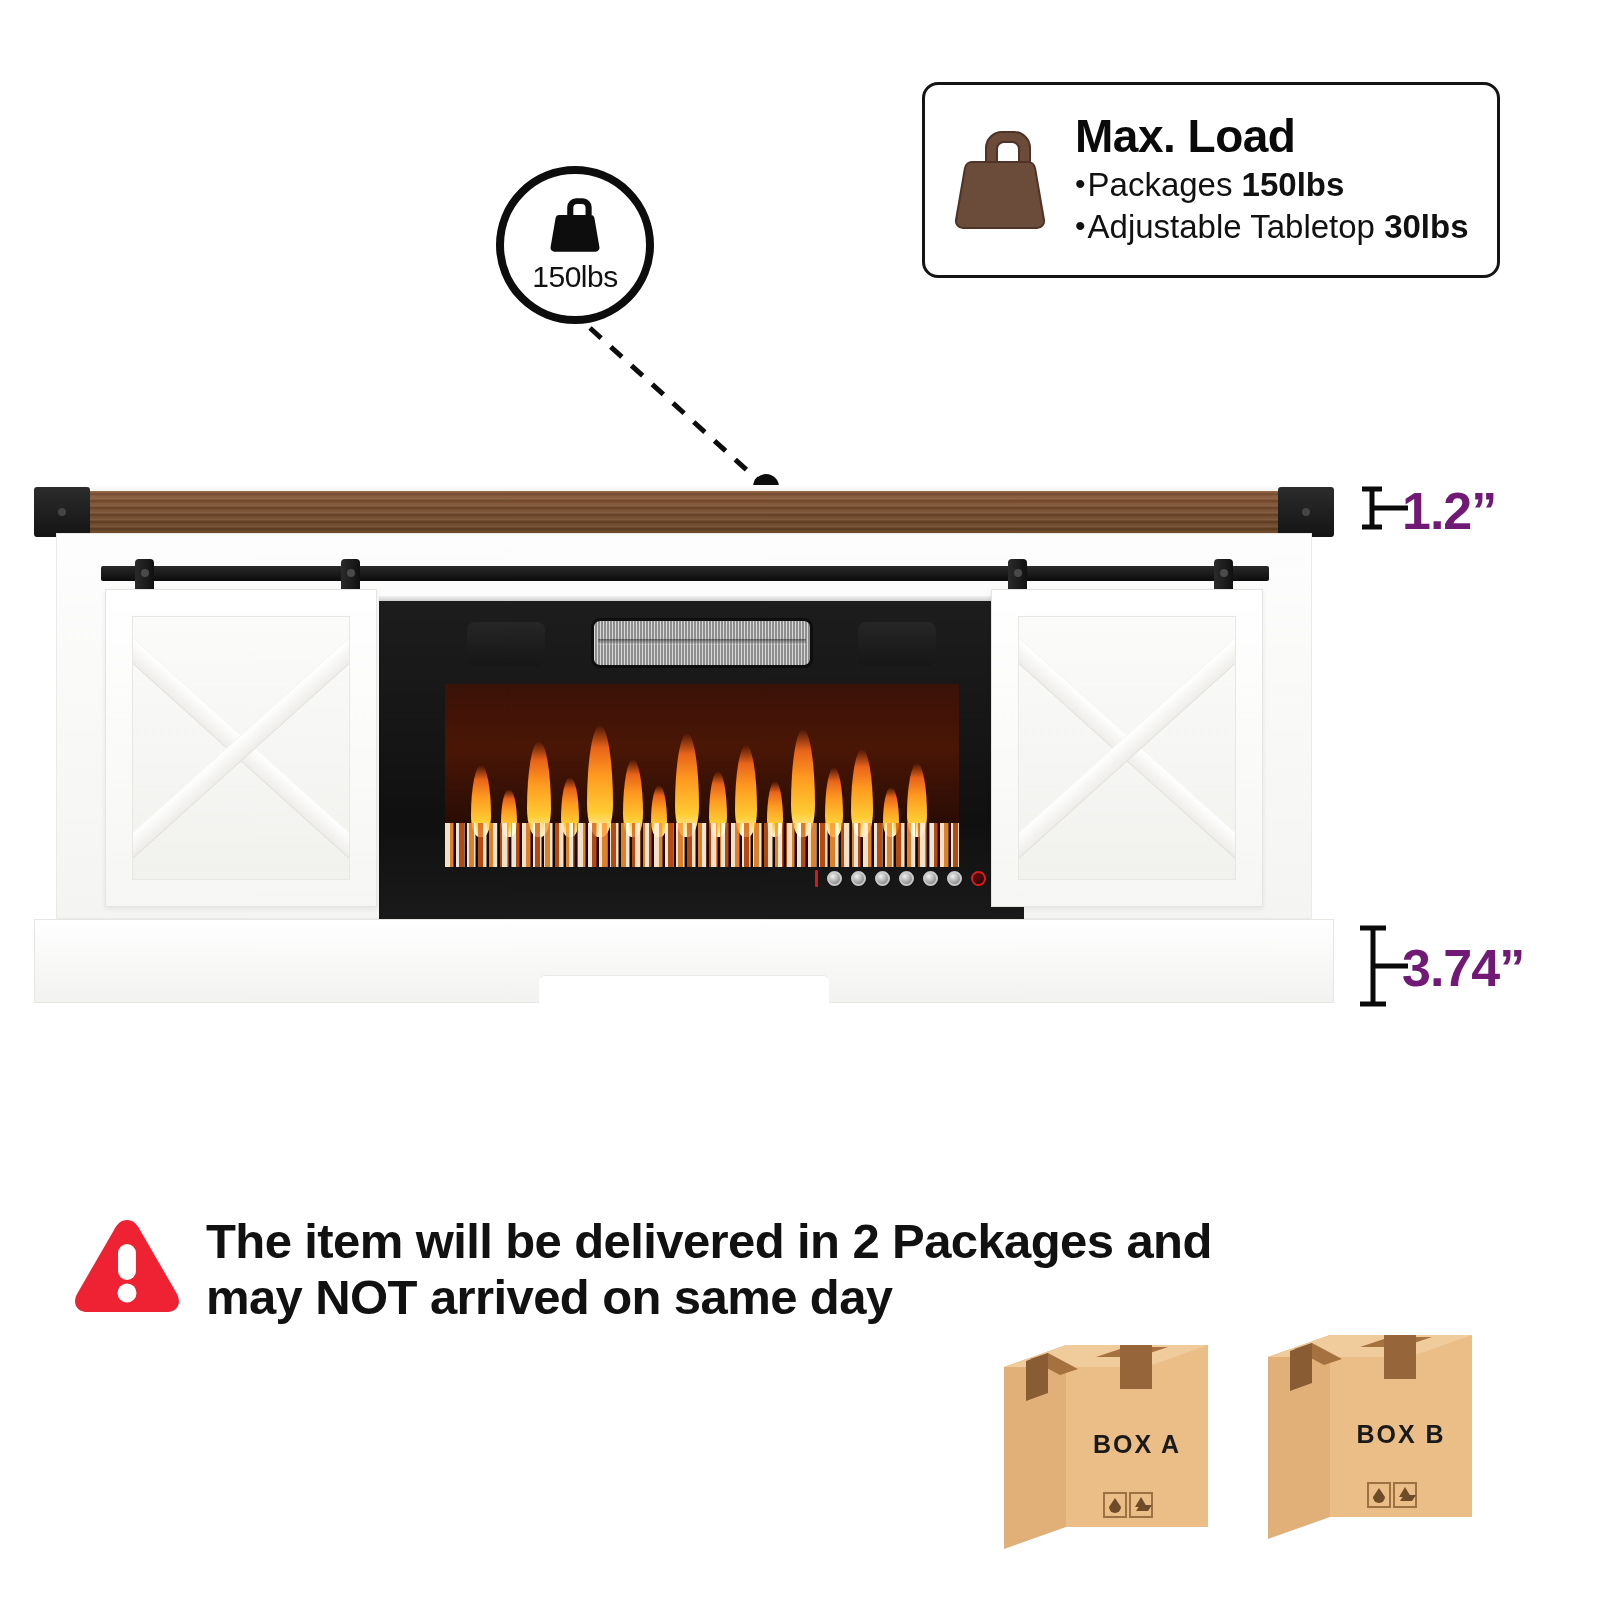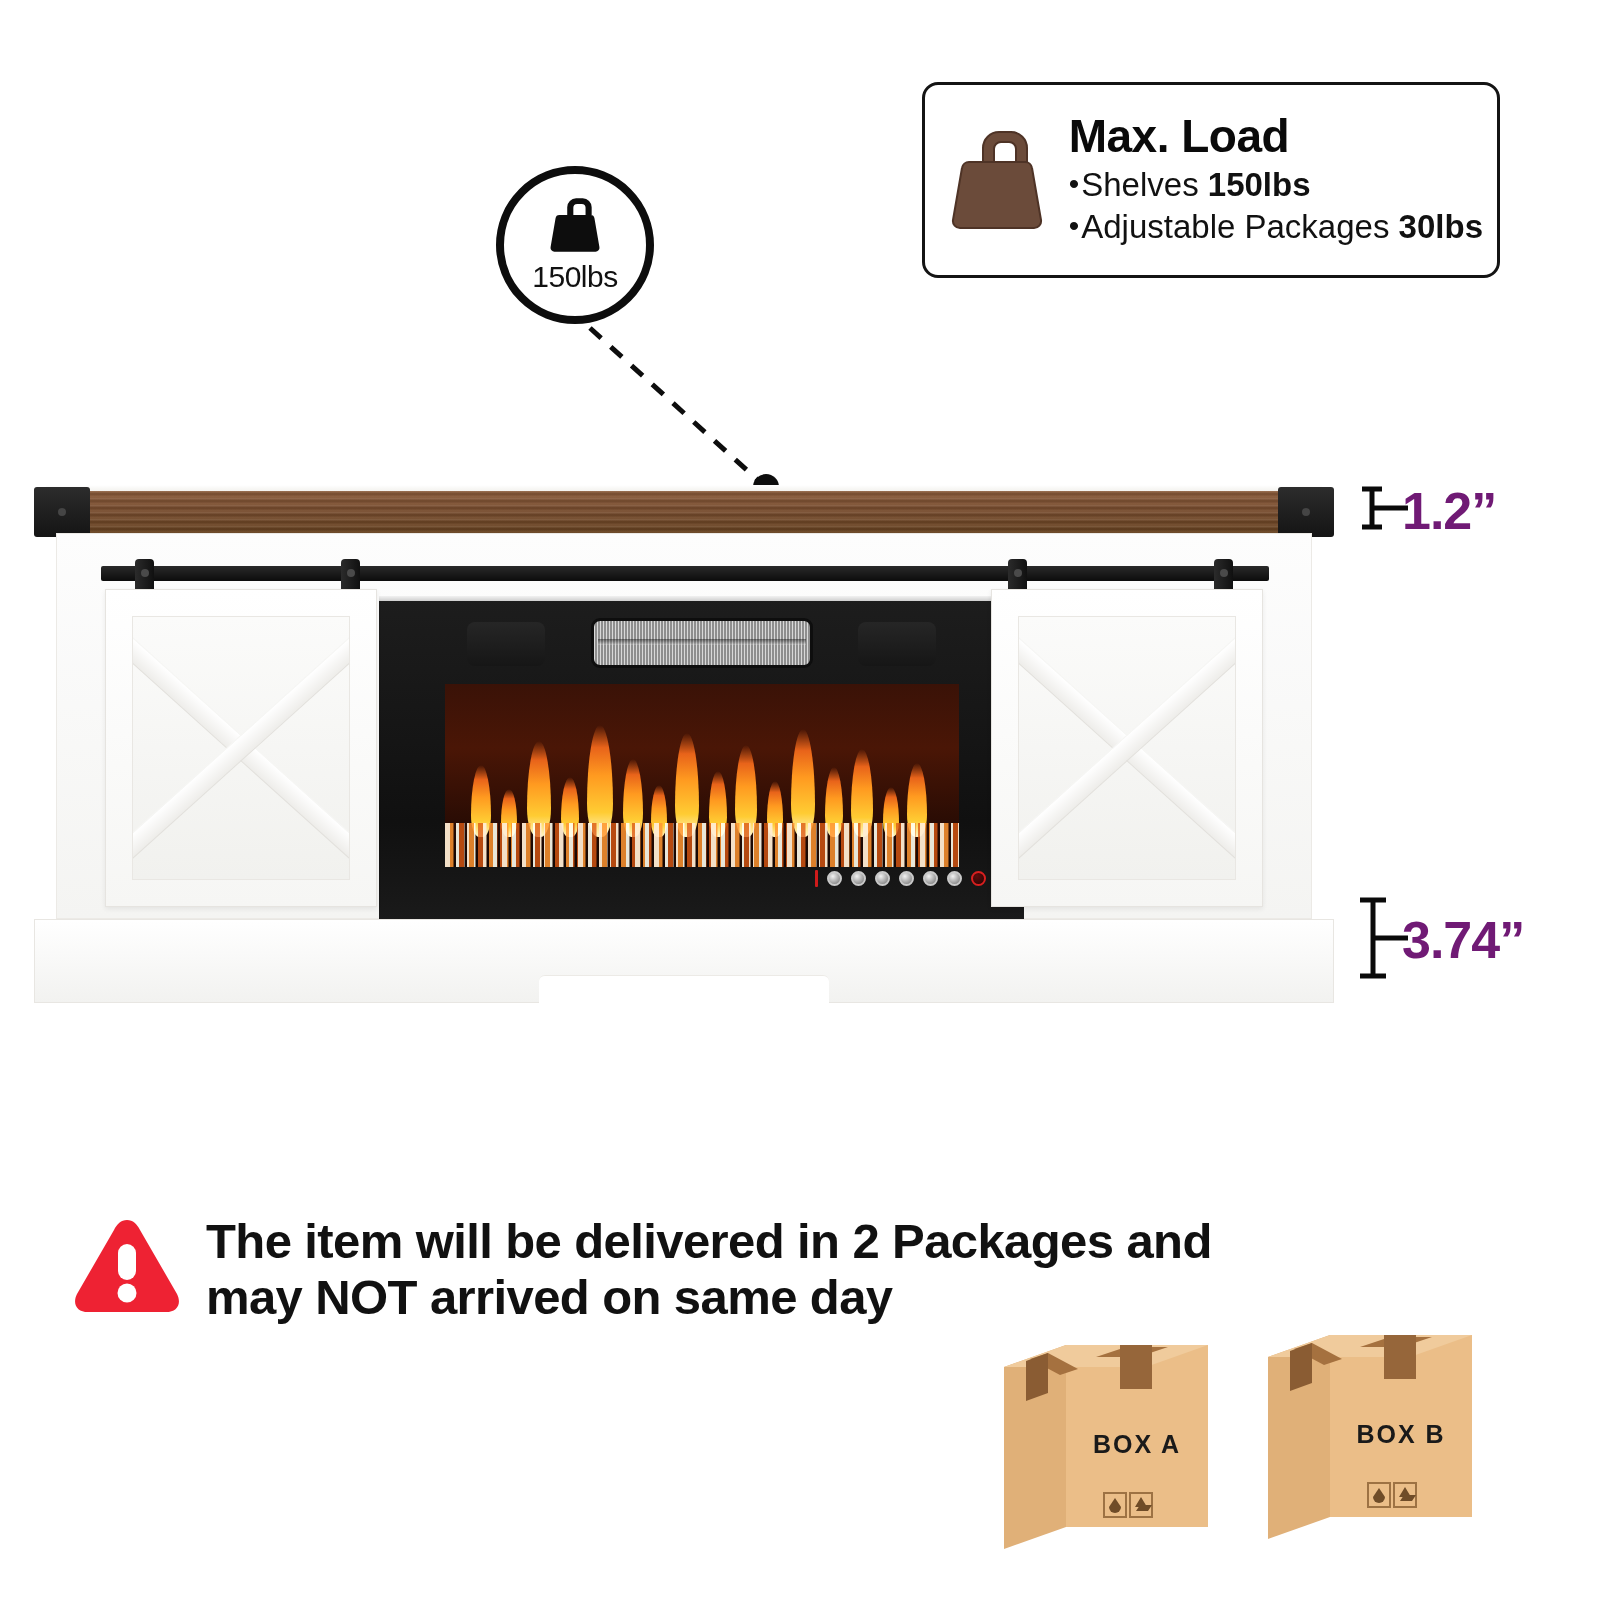--- a/index.html
+++ b/index.html
@@ -228,24 +228,24 @@
   <div class="maxload-card">
     <div class="maxload-icon">
       <svg width="108" height="104" viewBox="0 0 108 104" aria-hidden="true">
         <path d="M58 4 h10 a16 16 0 0 1 16 16 v14 h-11 v-13 a7 7 0 0 0 -7 -7 h-8 a7 7 0 0 0 -7 7 v13 h-11 v-14 a16 16 0 0 1 16 -16 z" fill="#6B4B3A" stroke="#4e3326" stroke-width="2" stroke-linejoin="round"></path>
         <path d="M26 34 h56 a7 7 0 0 1 7 6 l9 52 a7 7 0 0 1 -7 8 h-74 a7 7 0 0 1 -7 -8 l9 -52 a7 7 0 0 1 7 -6 z" fill="#6B4B3A" stroke="#4e3326" stroke-width="2" stroke-linejoin="round"></path>
       </svg>
     </div>
     <div class="maxload-text">
       <div class="maxload-title">Max. Load</div>
       <div class="maxload-line">
-        <span class="bullet">•</span><span>Shelves </span><b>150lbs</b>
+        <span class="bullet">•</span><span>Packages </span><b>150lbs</b>
       </div>
       <div class="maxload-line">
-        <span class="bullet">•</span><span>Adjustable Packages </span><b>30lbs</b>
+        <span class="bullet">•</span><span>Adjustable Tabletop </span><b>30lbs</b>
       </div>
     </div>
   </div>
 
   <div class="badge-circle">
     <div class="badge-weight">
       <svg width="60" height="58" viewBox="0 0 108 104" aria-hidden="true">
         <path d="M58 4 h10 a16 16 0 0 1 16 16 v14 h-11 v-13 a7 7 0 0 0 -7 -7 h-8 a7 7 0 0 0 -7 7 v13 h-11 v-14 a16 16 0 0 1 16 -16 z" fill="#0d0d0d"></path>
         <path d="M26 34 h56 a7 7 0 0 1 7 6 l9 52 a7 7 0 0 1 -7 8 h-74 a7 7 0 0 1 -7 -8 l9 -52 a7 7 0 0 1 7 -6 z" fill="#0d0d0d"></path>
       </svg>
@@ -340,21 +340,21 @@
       <svg width="58" height="56" viewBox="0 0 58 56" aria-hidden="true">
         <line x1="10" y1="8" x2="30" y2="8" stroke="#0a0a0a" stroke-width="5"></line>
         <line x1="10" y1="46" x2="30" y2="46" stroke="#0a0a0a" stroke-width="5"></line>
         <line x1="20" y1="8" x2="20" y2="46" stroke="#0a0a0a" stroke-width="5"></line>
         <line x1="20" y1="27" x2="56" y2="27" stroke="#0a0a0a" stroke-width="5"></line>
       </svg>
     </div>
     <div class="dim-label">1.2”</div>
   </div>
 
-  <div class="dim" style="left:1352px; top:892px;">
+  <div class="dim" style="left:1352px; top:920px;">
     <div class="dim-mark">
       <svg width="58" height="92" viewBox="0 0 58 92" aria-hidden="true">
         <line x1="8" y1="8" x2="34" y2="8" stroke="#0a0a0a" stroke-width="5"></line>
         <line x1="8" y1="84" x2="34" y2="84" stroke="#0a0a0a" stroke-width="5"></line>
         <line x1="21" y1="8" x2="21" y2="84" stroke="#0a0a0a" stroke-width="5"></line>
         <line x1="21" y1="46" x2="56" y2="46" stroke="#0a0a0a" stroke-width="5"></line>
       </svg>
     </div>
     <div class="dim-label">3.74”</div>
   </div>

